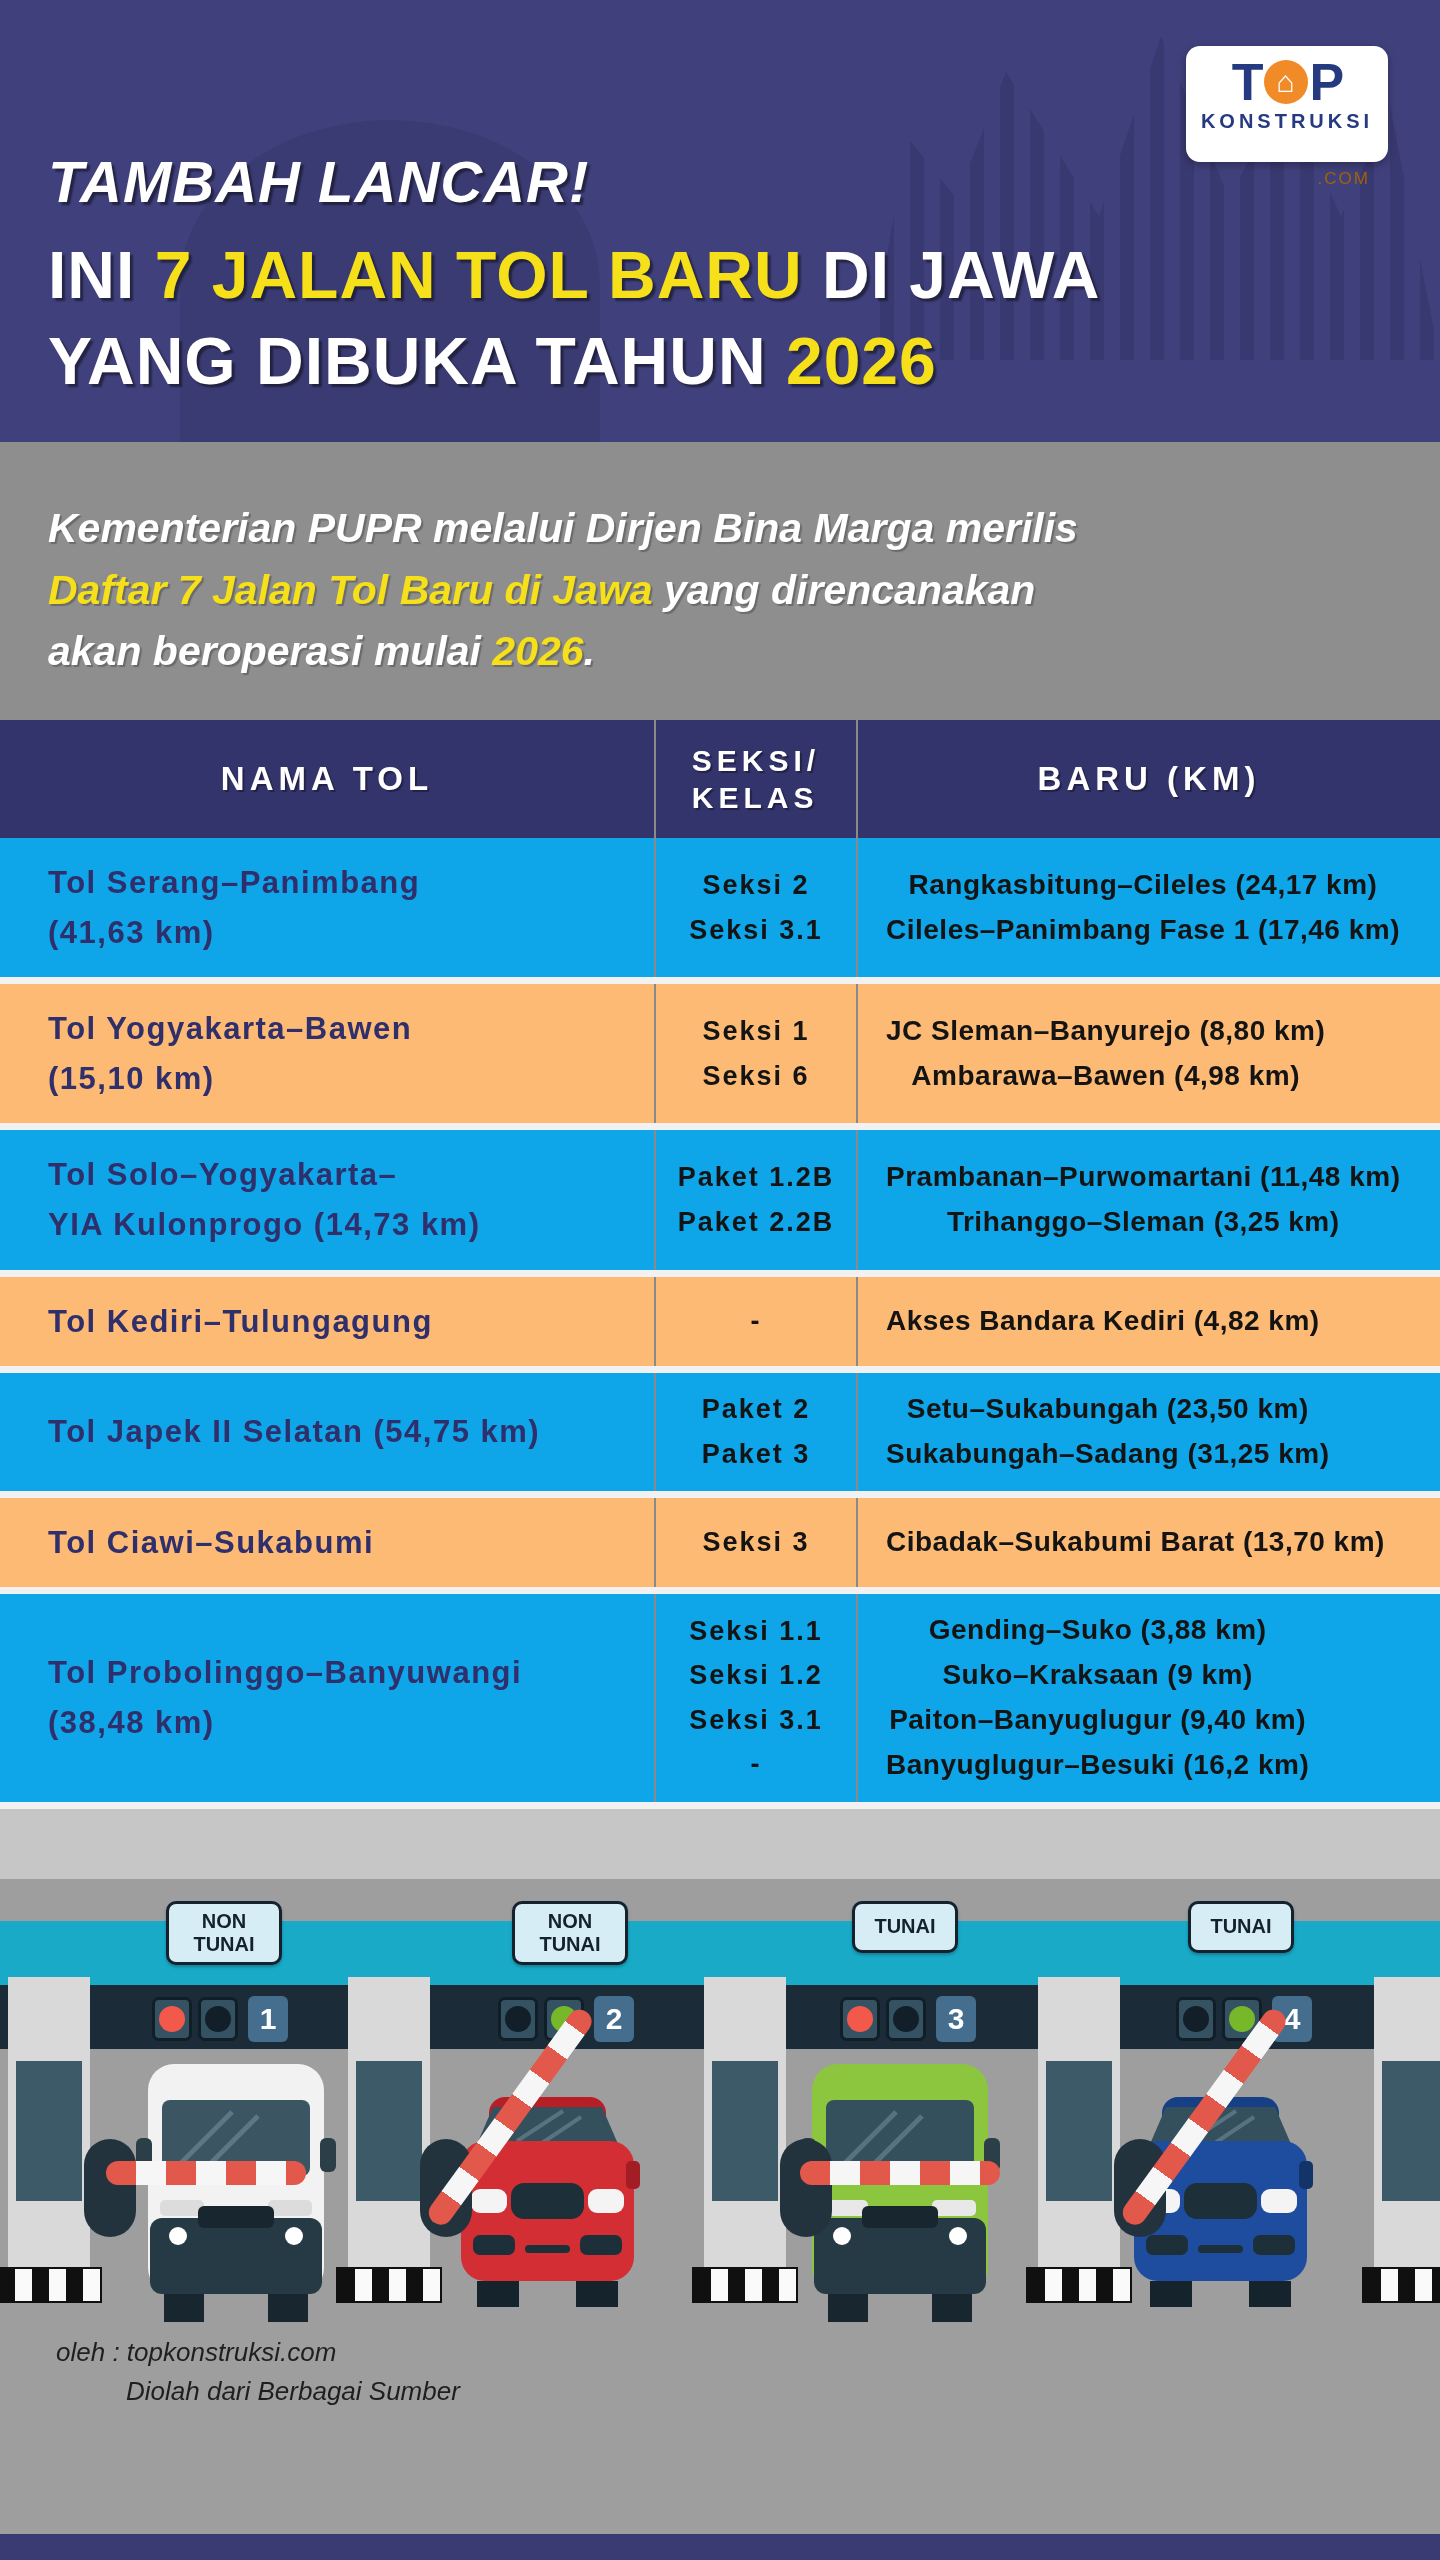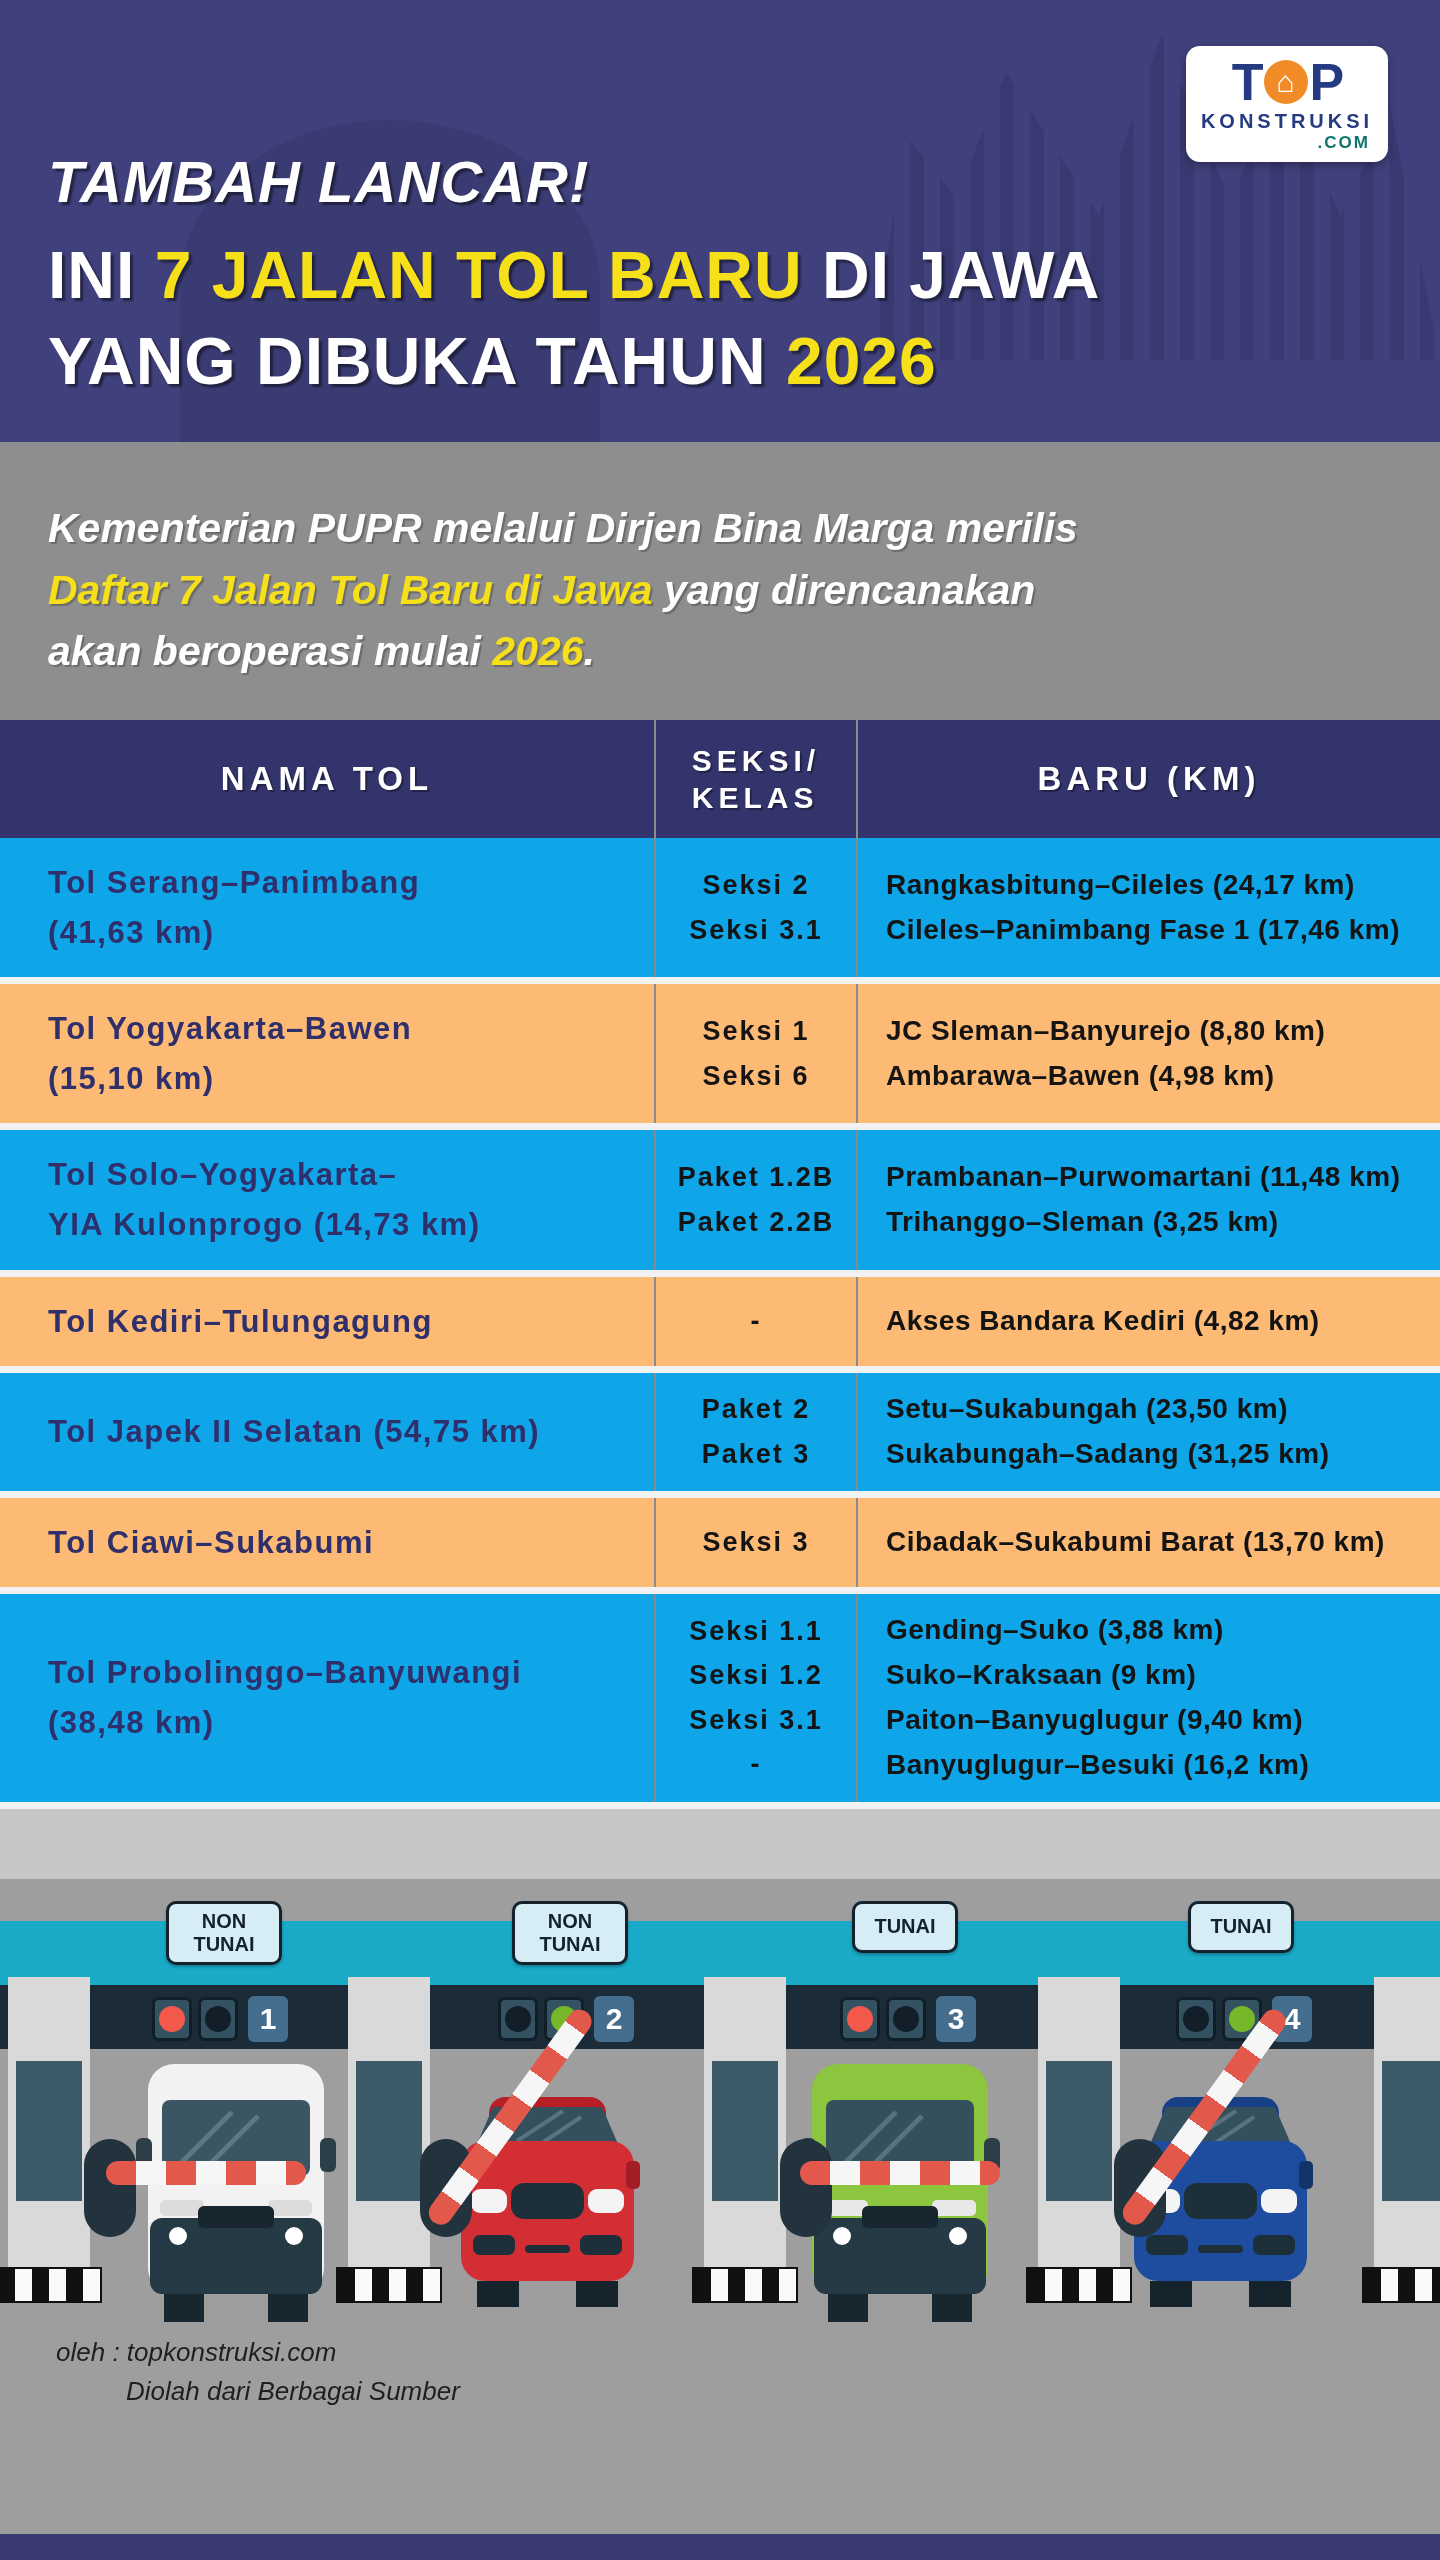--- a/index.html
+++ b/index.html
@@ -17,21 +17,21 @@
   .sil-b { left:180px; top:120px; width:420px; height:330px; border-radius:50% 50% 0 0;
            background:rgba(15,15,45,.22); }
   .logo { position:absolute; top:46px; right:52px; width:202px; height:116px;
           background:#fff; border-radius:14px; padding:10px 12px 8px;
           display:flex; flex-direction:column; align-items:center; box-shadow:0 3px 8px rgba(0,0,0,.3); }
   .logo-top { display:flex; align-items:center; gap:2px; line-height:1; }
   .logo-letter { font-size:52px; font-weight:bold; color:#253a80; letter-spacing:-2px; }
   .logo-o { width:44px; height:44px; border-radius:50%; background:#f08b27; color:#fff;
             display:flex; align-items:center; justify-content:center; font-size:30px; line-height:1; }
   .logo-brand { font-size:20px; font-weight:bold; color:#253a80; letter-spacing:4px; margin-top:2px; }
-  .logo-tld { font-size:17px; font-weight:bold; color:#0f766e; letter-spacing:2px; align-self:flex-end; margin-right:6px; }
+  .logo-tld { font-size:17px; font-weight:normal; color:#a16207; letter-spacing:2px; align-self:flex-end; margin-right:6px;margin-top:36px; }
 
   .hero-title { position:absolute; left:48px; top:148px; }
   .hero-line { color:#fff; font-weight:bold; text-shadow:3px 3px 2px rgba(0,0,0,.45); white-space:nowrap; }
   .hero-line.l0 { font-style:italic; font-size:58px; margin-bottom:18px; letter-spacing:1px; }
   .hero-line.l1, .hero-line.l2 { font-size:66px; line-height:1.3; letter-spacing:1px; }
   .hero-line .hl { color:#f6e019; }
 
   
   .intro { height:278px; background:#8e8e8e; padding:56px 48px 0; flex:none; }
   .intro-line { font-style:italic; font-size:41px; line-height:1.5; color:#fff; font-weight:bold;
@@ -51,21 +51,21 @@
   .trow .cell { display:flex; align-items:center; border-right:2px solid #8a8a8a;
                 white-space:pre-line; }
   .trow .cell:last-child { border-right:none; }
   .trow.dark .cell { background:#0ea5e9; }
   .trow.light .cell { background:#fdba74; }
   .cell.name { padding:20px 18px 20px 48px; color:#2f2f6b; font-weight:bold;
                font-size:31px; letter-spacing:1.5px; line-height:1.6; }
   .cell.seksi { justify-content:center; text-align:center; color:#141414;
                 font-weight:bold; font-size:27px; letter-spacing:2px; line-height:1.65; padding:14px 4px; }
   .cell.ruas { padding:14px 32px 14px 28px; color:#141414; font-weight:bold;
-               font-size:28px; letter-spacing:.5px; line-height:1.6; }
+               font-size:28px; letter-spacing:.5px; line-height:1.6;text-align:center; }
 
   
   .plaza { flex:1; position:relative; overflow:hidden;
            background:linear-gradient(#c6c6c6 0px, #c6c6c6 70px, #9e9e9e 70px); }
   .canopy { position:absolute; top:112px; left:0; right:0; height:64px; background:#18aac7; }
   .gantry { position:absolute; top:176px; left:0; right:0; height:64px; background:#1c2b38; }
 
   .sign { position:absolute; top:92px; min-width:106px; max-width:116px; min-height:52px;
           background:#d6edf6; border:3px solid #14222e; border-radius:10px;
           display:flex; align-items:center; justify-content:center; text-align:center;

